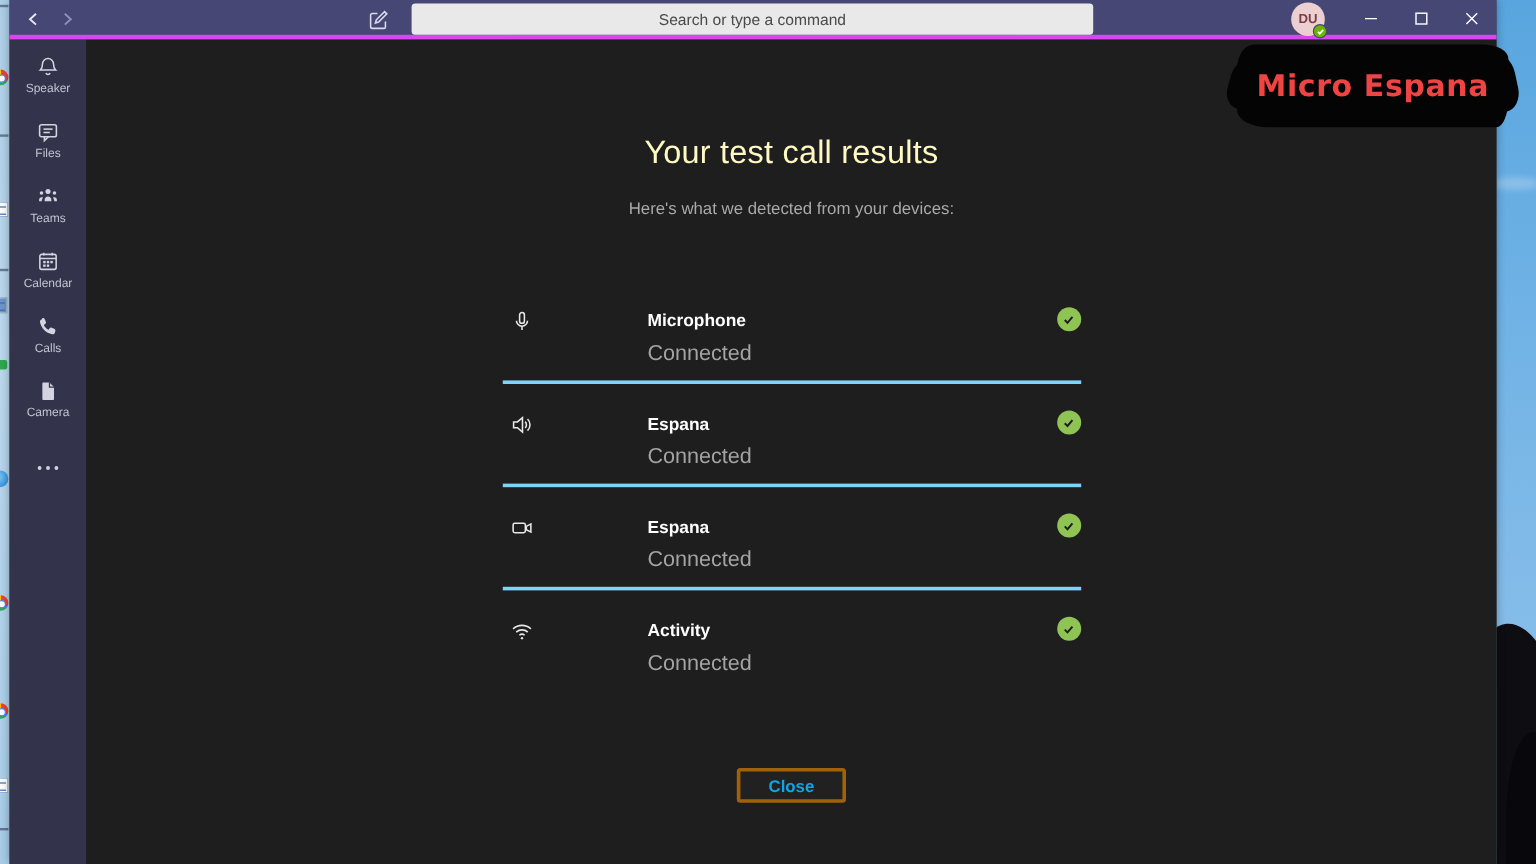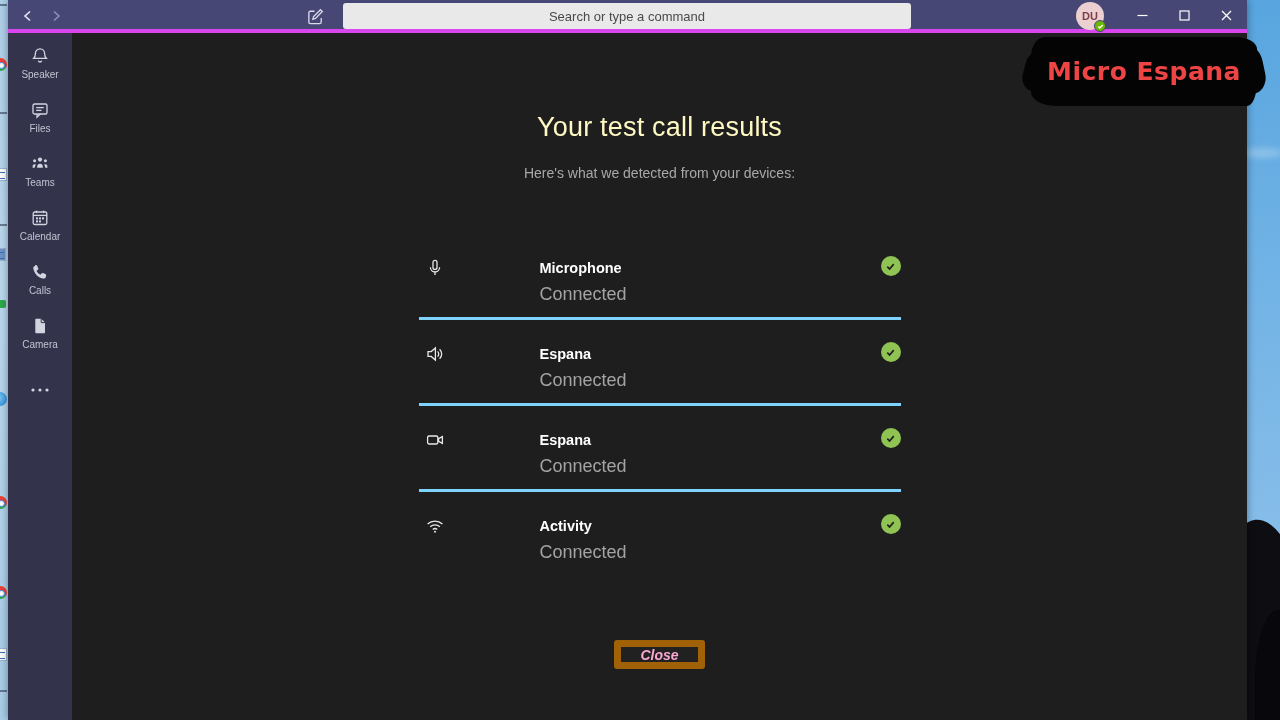--- a/index.html
+++ b/index.html
@@ -51,21 +51,21 @@
   .page-subtitle { margin-top:22px; text-align:center; font-size:14px; color:#a9a9a9; }
   .rows { width:482px; margin:53px auto 0; }
   .device-row { position:relative; height:86px; padding-top:26px; border-bottom:3px solid #7dd3fc; }
   .device-row.last { border-bottom:none; }
   .device-row .dev-icon { position:absolute; left:6px; top:24px; color:#e8e8e8; }
   .dev-name { position:absolute; left:121px; top:26px; font-size:14.5px; font-weight:bold; color:#ffffff; }
   .dev-status { position:absolute; left:121px; top:50px; font-size:18px; color:#a3a3a3; }
   .check { position:absolute; right:0; top:22px; width:20px; height:20px; border-radius:50%; background:#8fc353; display:flex; align-items:center; justify-content:center; }
   .actions { width:482px; margin:62px auto 0; display:flex; justify-content:center; gap:15px; }
   .btn { height:29px; font-size:14px; font-weight:bold; font-family:"Liberation Sans",sans-serif; border-radius:3px; cursor:pointer; }
-  .btn-close { width:91px; background:#222121; color:#f9a8d4; border:7px solid #a16207;font-style:italic; }
+  .btn-close { width:91px; background:#222121; color:#0ea5e9; border:3px solid #a16207; }
   .btn-settings { width:168px; background:#6264a7; color:#ffffff; border:none; }
 
   
   .watermark { position:absolute; left:1031px; top:37px; width:226px; height:69px; background:#040404; border-radius:14px 22px 10px 26px / 20px 12px 24px 14px; display:flex; align-items:center; justify-content:center; z-index:5; }
   .watermark::before { content:""; position:absolute; left:-7px; top:14px; width:36px; height:42px; background:#040404; border-radius:45% 55% 60% 40%; transform:rotate(15deg); }
   .watermark::after { content:""; position:absolute; right:-7px; top:8px; width:40px; height:50px; background:#040404; border-radius:55% 45% 40% 60%; transform:rotate(-12deg); }
   .watermark-text { position:relative; z-index:2; color:#ef4444; font-family:"DejaVu Sans",sans-serif; font-weight:bold; font-size:25px; letter-spacing:.5px; }
 
   svg { display:block; }
 </style>

